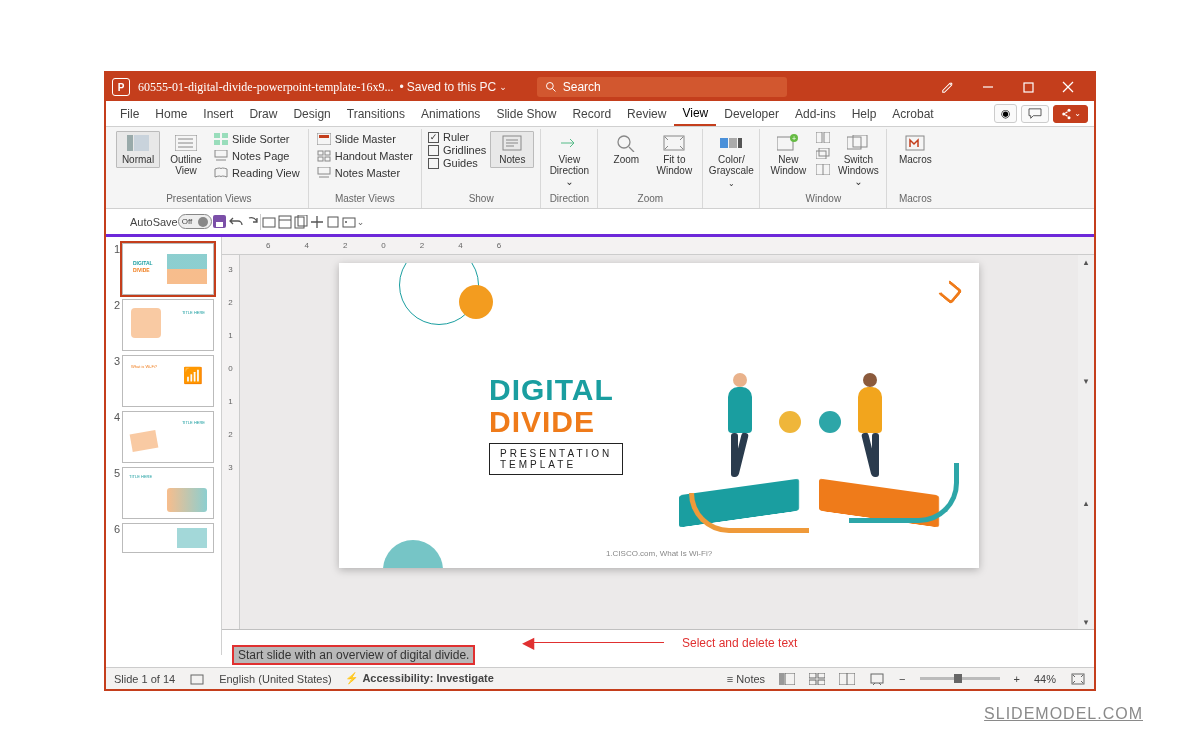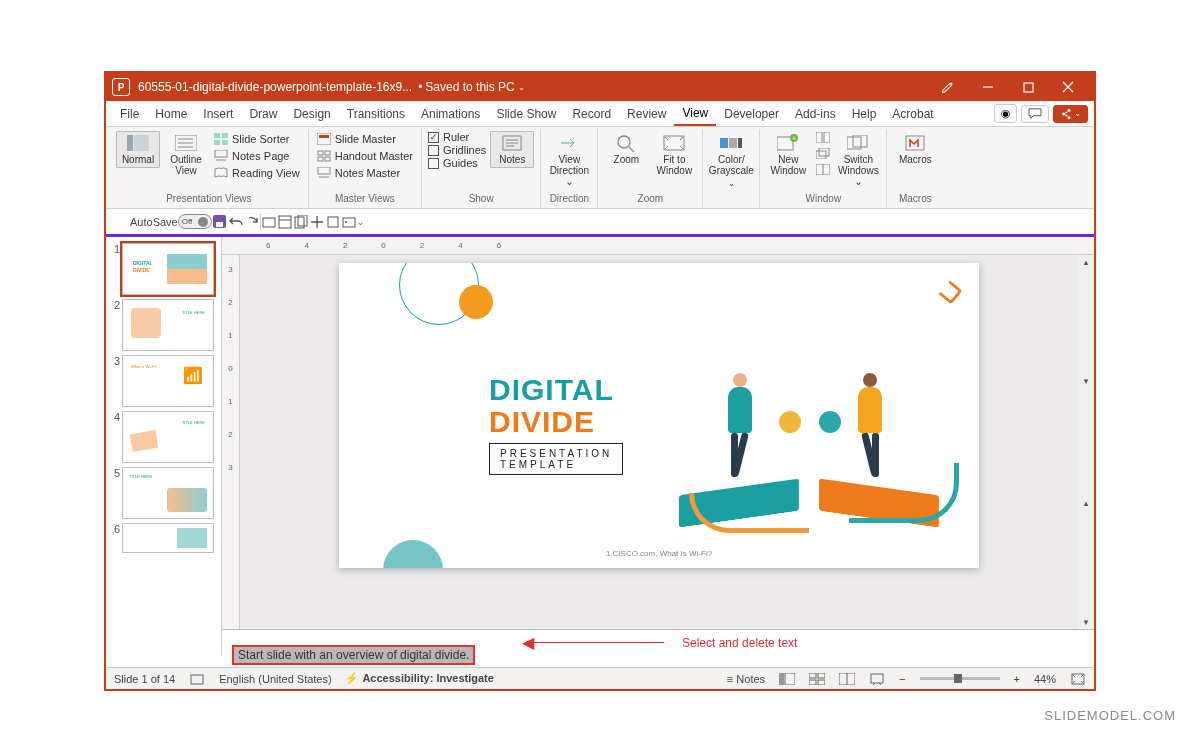--- a/index.html
+++ b/index.html
@@ -1,20 +1,20 @@
 <!DOCTYPE html>
 <html><head>
 <meta charset="utf-8">
 <style>
 * { box-sizing: border-box; margin: 0; padding: 0; font-family: "Segoe UI", Arial, sans-serif; }
 body { background: #fff; width: 1200px; height: 743px; position: relative; }
 .app-frame { position: absolute; left: 104px; top: 71px; width: 992px; height: 620px; border: 2px solid #c43e1c; background: #fff; display: flex; flex-direction: column; overflow: hidden; }
 .title-bar { background: #c43e1c; height: 28px; display: flex; align-items: center; padding: 0 6px; color: #fff; font-size: 12px; }
 .title-bar .pp-icon { width: 18px; height: 18px; border: 1px solid #fff; border-radius: 3px; display: flex; align-items: center; justify-content: center; font-size: 10px; font-weight: bold; margin-right: 8px; }
-.title-bar .fname { max-width: 300px; overflow: hidden; white-space: nowrap; text-overflow: ellipsis; }
+.title-bar .fname { max-width: 300px; overflow: hidden; white-space: nowrap; text-overflow: ellipsis; font-family: Liberation Serif, serif; }
 .title-bar .saved { margin-left: 6px; opacity: .95; display: flex; align-items: center; gap: 3px; }
 .title-bar .search { margin-left: 30px; width: 250px; height: 20px; background: #d2572f; border-radius: 3px; display: flex; align-items: center; padding: 0 8px; gap: 6px; }
 .title-bar .search svg { width: 12px; height: 12px; }
 .title-bar .spacer { flex: 1; }
 .title-bar .win-btn { width: 40px; height: 28px; display: flex; align-items: center; justify-content: center; }
 .menu-bar { height: 26px; background: #fff; border-bottom: 1px solid #d0d0d0; display: flex; align-items: stretch; font-size: 12px; padding: 0 6px; }
 .menu-bar .tab { padding: 0 8px; display: flex; align-items: center; cursor: pointer; color: #444; }
 .menu-bar .tab.active { border-bottom: 2px solid #c43e1c; color: #000; }
 .menu-bar .right-ctrls { margin-left: auto; display: flex; align-items: center; gap: 4px; }
 .menu-bar .rc-btn { border: 1px solid #ccc; border-radius: 3px; padding: 2px 6px; font-size: 11px; display: flex; align-items: center; background: #fafafa; }
@@ -76,32 +76,39 @@
 .notes-pane { height: 26px; background: #fff; border-top: 1px solid #c0c0c0; display: flex; align-items: center; padding: 0 10px; position: relative; }
 .notes-text { background: #b8b8b8; color: #333; padding: 1px 4px; font-size: 12px; border: 2px solid #e03030; margin-top: 24px; }
 .anno-arrow { position: absolute; left: 300px; color: #e03030; font-size: 16px; display: flex; align-items: center; }
 .anno-arrow .line { width: 130px; height: 1.5px; background: #e03030; }
 .anno-label { position: absolute; left: 460px; color: #e03030; font-size: 12px; }
 .status-bar { height: 22px; background: #f3f2f1; border-top: 1px solid #ccc; display: flex; align-items: center; font-size: 11px; color: #444; padding: 0 8px; gap: 14px; margin-top: 12px; }
 .status-bar .spacer { flex: 1; }
 .status-bar .sicon { width: 16px; height: 14px; display: flex; align-items: center; justify-content: center; }
 .status-bar .zoom-track { width: 80px; height: 3px; background: #bbb; position: relative; }
 .status-bar .zoom-track .knob { position: absolute; left: 34px; top: -3px; width: 8px; height: 9px; background: #666; }
-.watermark { position: absolute; right: 24px; bottom: 20px; font-size: 13px; letter-spacing: 1px; color: #8a8a8a; }
+.watermark { position: absolute; right: 57px; bottom: 20px; font-size: 16px; letter-spacing: 1px; color: #8a8a8a; text-decoration: underline; }
 svg { display: block; }
 </style>
 </head>
 <body>
 
 <div class="app-frame">
 
   <div class="title-bar">
     <div class="pp-icon">P</div>
     <div class="fname">60555-01-digital-divide-powerpoint-template-16x9...</div>
     <div class="saved">• <span>Saved to this PC</span> <span style="font-size:9px">⌄</span></div>
+    <div class="search">
+      <svg viewBox="0 0 16 16">
+          <circle cx="6.5" cy="6.5" r="4.5" fill="none" stroke="#fff" stroke-width="1.3"></circle>
+          <line x1="10" y1="10" x2="14" y2="14" stroke="#fff" stroke-width="1.3"></line>
+        </svg>
+      <span>Search</span>
+    </div>
     <div class="spacer"></div>
     <div class="win-btn">
         <svg width="14" height="14" viewBox="0 0 16 16">
           <path d="M2 12 L10 4 L12 6 L4 14 L2 14 Z M11 3 l2 2" fill="none" stroke="#fff" stroke-width="1.2"></path>
         </svg>
       </div>
     <div class="win-btn">
         <svg width="12" height="12">
           <line x1="1" y1="6" x2="11" y2="6" stroke="#fff" stroke-width="1.2"></line>
         </svg>

